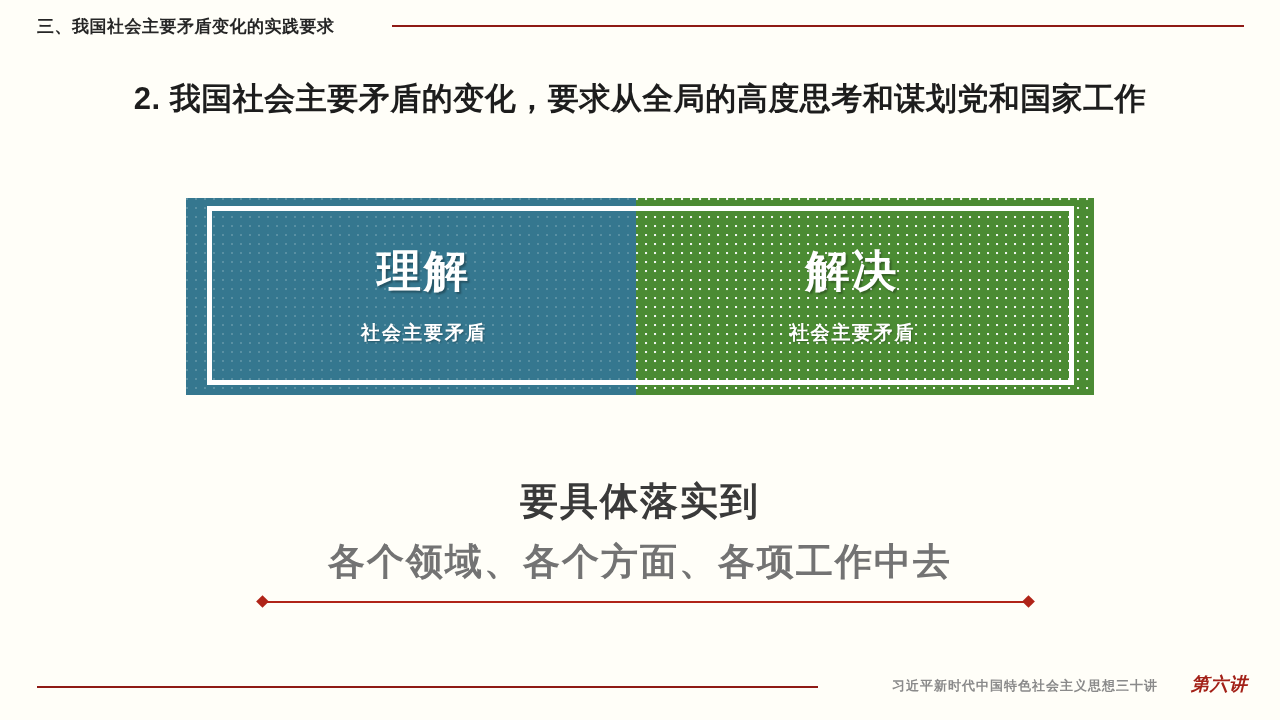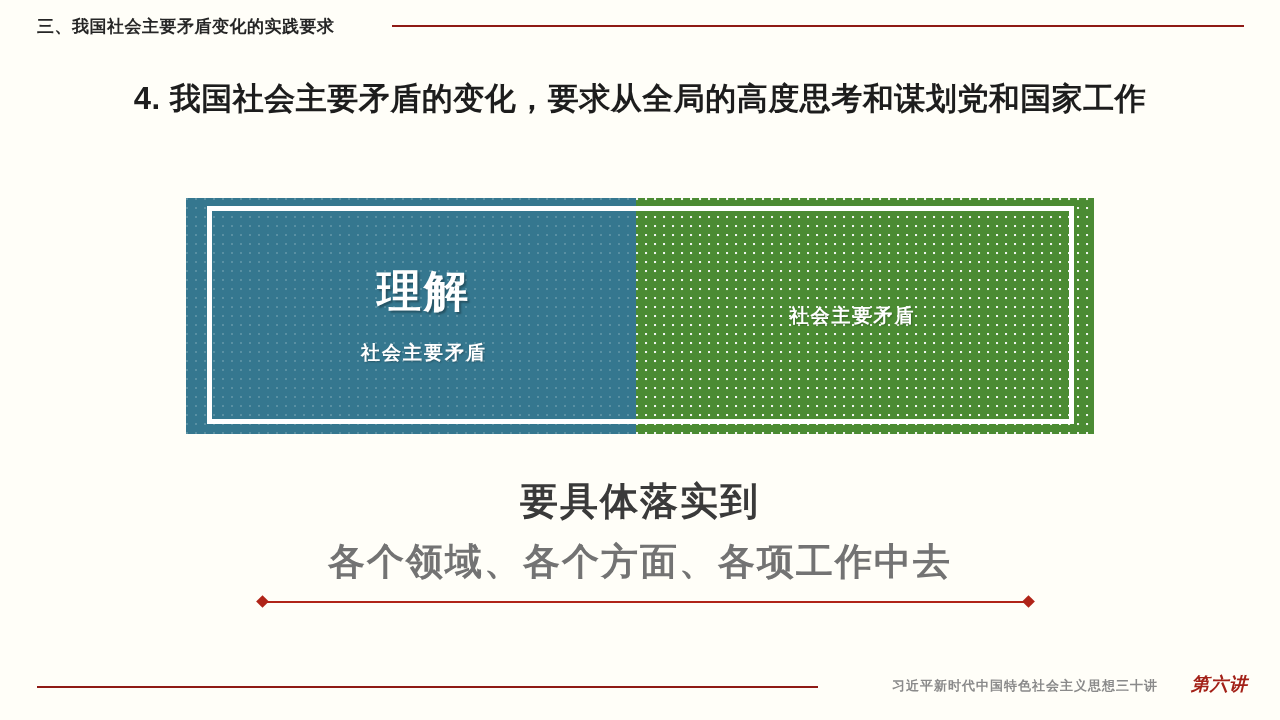--- a/index.html
+++ b/index.html
@@ -55,21 +55,21 @@
     letter-spacing: 0.5px;
     white-space: nowrap;
   }
 
   
   .panels {
     position: absolute;
     left: 186px;
     top: 198px;
     width: 908px;
-    height: 236px;
+    height: 197px;
     display: flex;
   }
   .panel {
     position: relative;
     height: 100%;
     box-sizing: border-box;
   }
   .panel-left {
     width: 450px;
     background-color: #35778f;
@@ -217,33 +217,34 @@
   }
 </style>
 </head>
 <body>
 
 <div class="header">
   <div class="header-label">三、我国社会主要矛盾变化的实践要求</div>
   <div class="header-rule"></div>
 </div>
 
-<div class="slide-title">4. 我国社会主要矛盾的变化，要求从全局的高度思考和谋划党和国家工作</div>
+<div class="slide-title">2. 我国社会主要矛盾的变化，要求从全局的高度思考和谋划党和国家工作</div>
 
 <div class="panels">
 
   <div class="panel panel-left">
     <div class="panel-inner">
       <div class="panel-head">理解</div>
       <div class="panel-sub">社会主要矛盾</div>
     </div>
   </div>
 
   <div class="panel panel-right">
     <div class="panel-inner">
+      <div class="panel-head">解决</div>
       <div class="panel-sub">社会主要矛盾</div>
     </div>
   </div>
 
 </div>
 
 <div class="conclusion-lead">要具体落实到</div>
 
 <div class="conclusion-main">各个领域、各个方面、各项工作中去</div>
 

